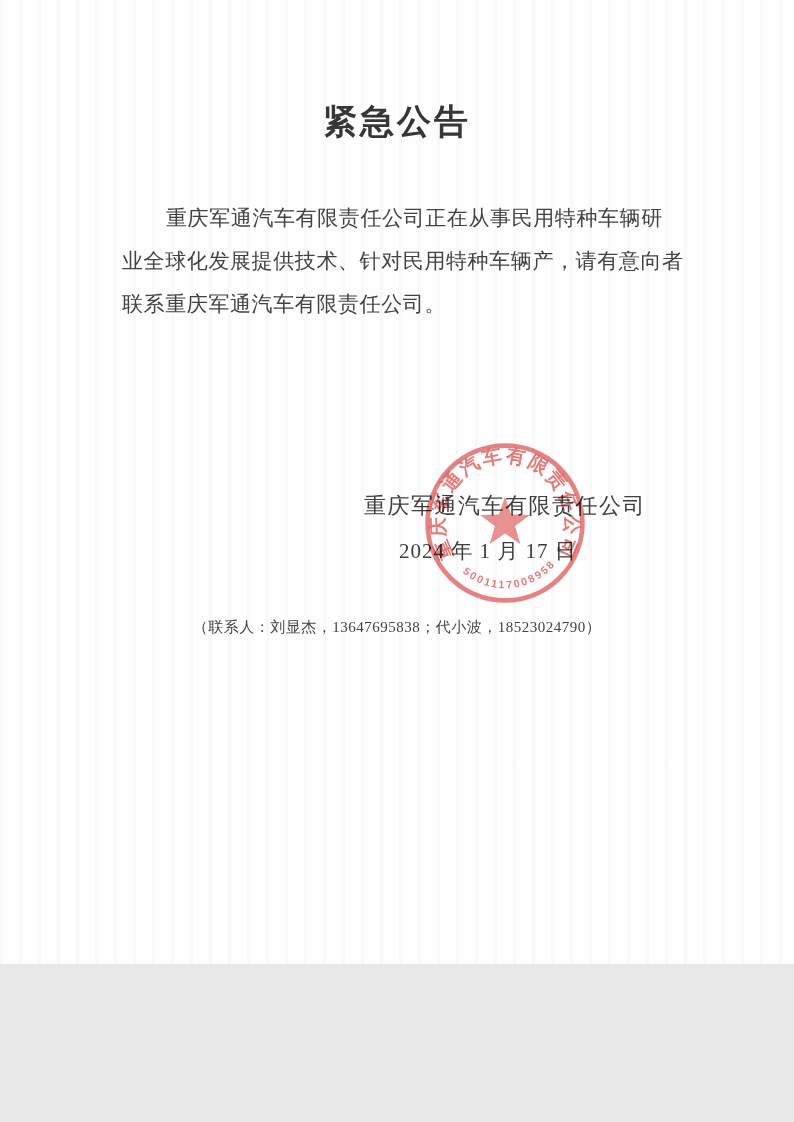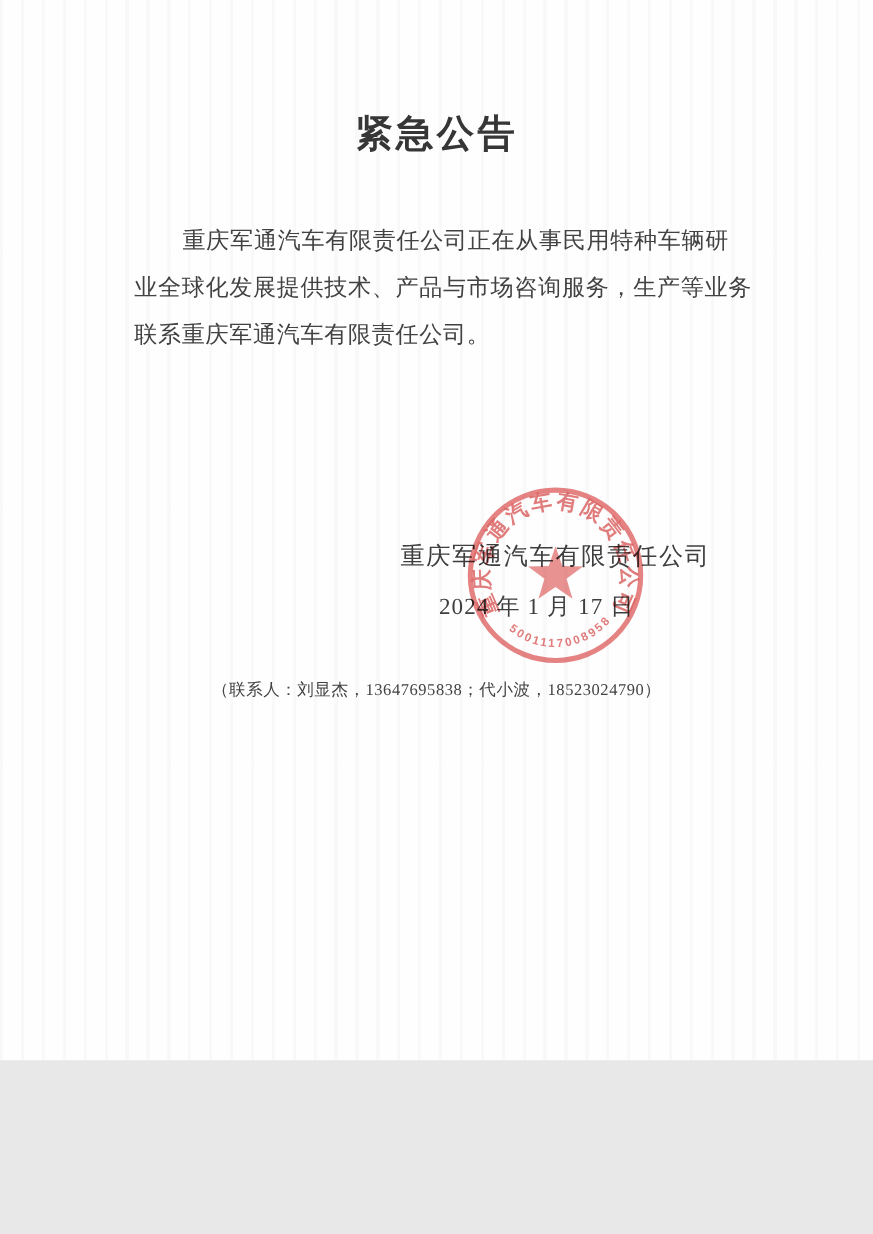--- a/index.html
+++ b/index.html
@@ -93,21 +93,21 @@
 </style>
 </head>
 <body>
 
 <div class="page">
 
   <h1 class="doc-title">紧急公告</h1>
 
   <div class="doc-body">
     <div class="body-line indent">重庆军通汽车有限责任公司正在从事民用特种车辆研</div>
-    <div class="body-line">业全球化发展提供技术、产品与市场咨询服务，生产等业务</div>
+    <div class="body-line">业全球化发展提供技术、针对民用特种车辆产，请有意向者</div>
     <div class="body-line">联系重庆军通汽车有限责任公司。</div>
   </div>
 
   <div class="signature-company">重庆军通汽车有限责任公司</div>
 
   <div class="signature-date">2024 年 1 月 17 日</div>
 
   <div class="contact-line">（联系人：刘显杰，13647695838；代小波，18523024790）</div>
 
   <div class="seal">

